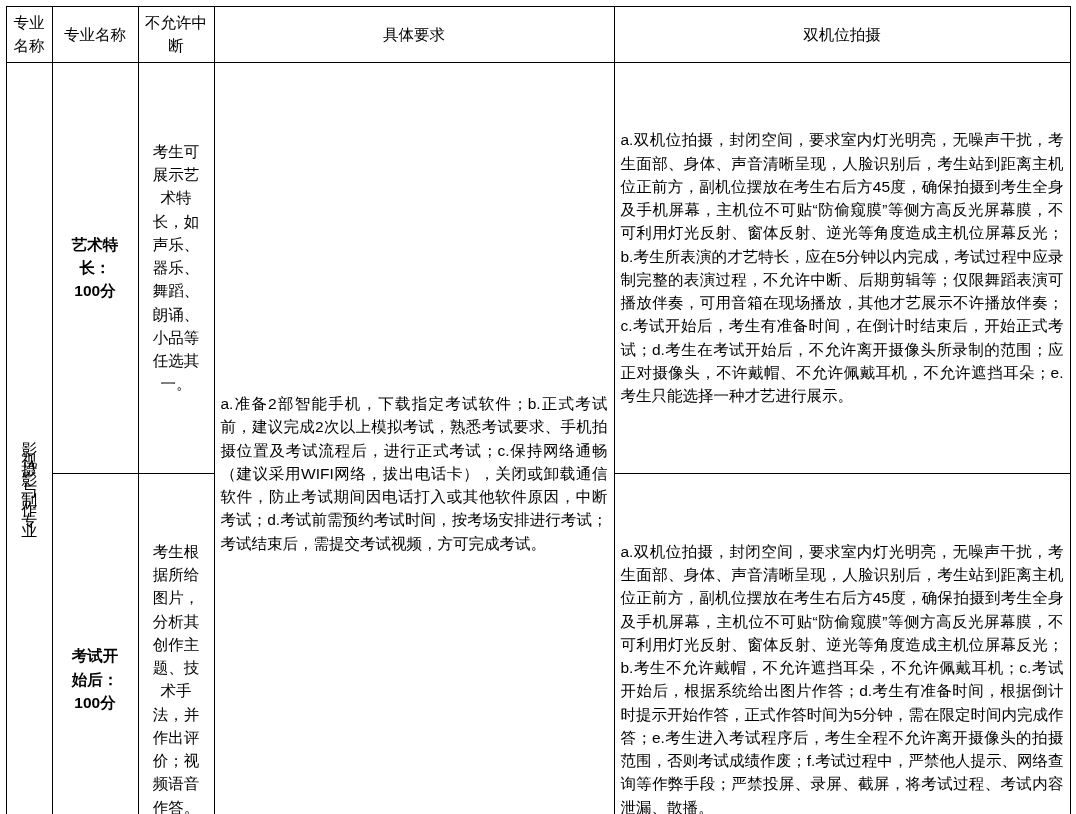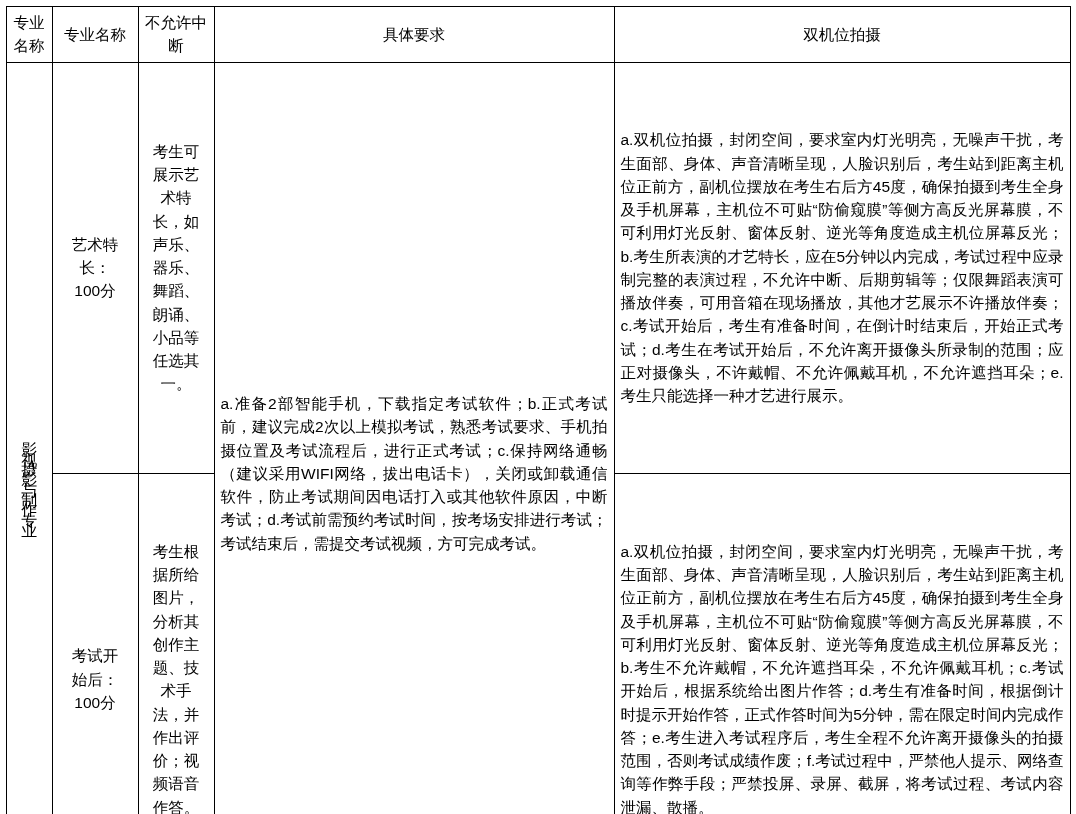--- a/index.html
+++ b/index.html
@@ -68,20 +68,21 @@
   .major-inner {
     display: flex;
     align-items: center;
     justify-content: center;
     height: 100%;
   }
   td.content-cell {
     text-align: center;
     font-size: 16px;
     line-height: 1.55;
+    font-weight: bold;
   }
   td.method-cell {
     text-align: center;
     font-size: 16px;
     line-height: 1.55;
     letter-spacing: 0px;
   }
   td.require-cell {
     text-align: justify;
     font-size: 15.5px;

